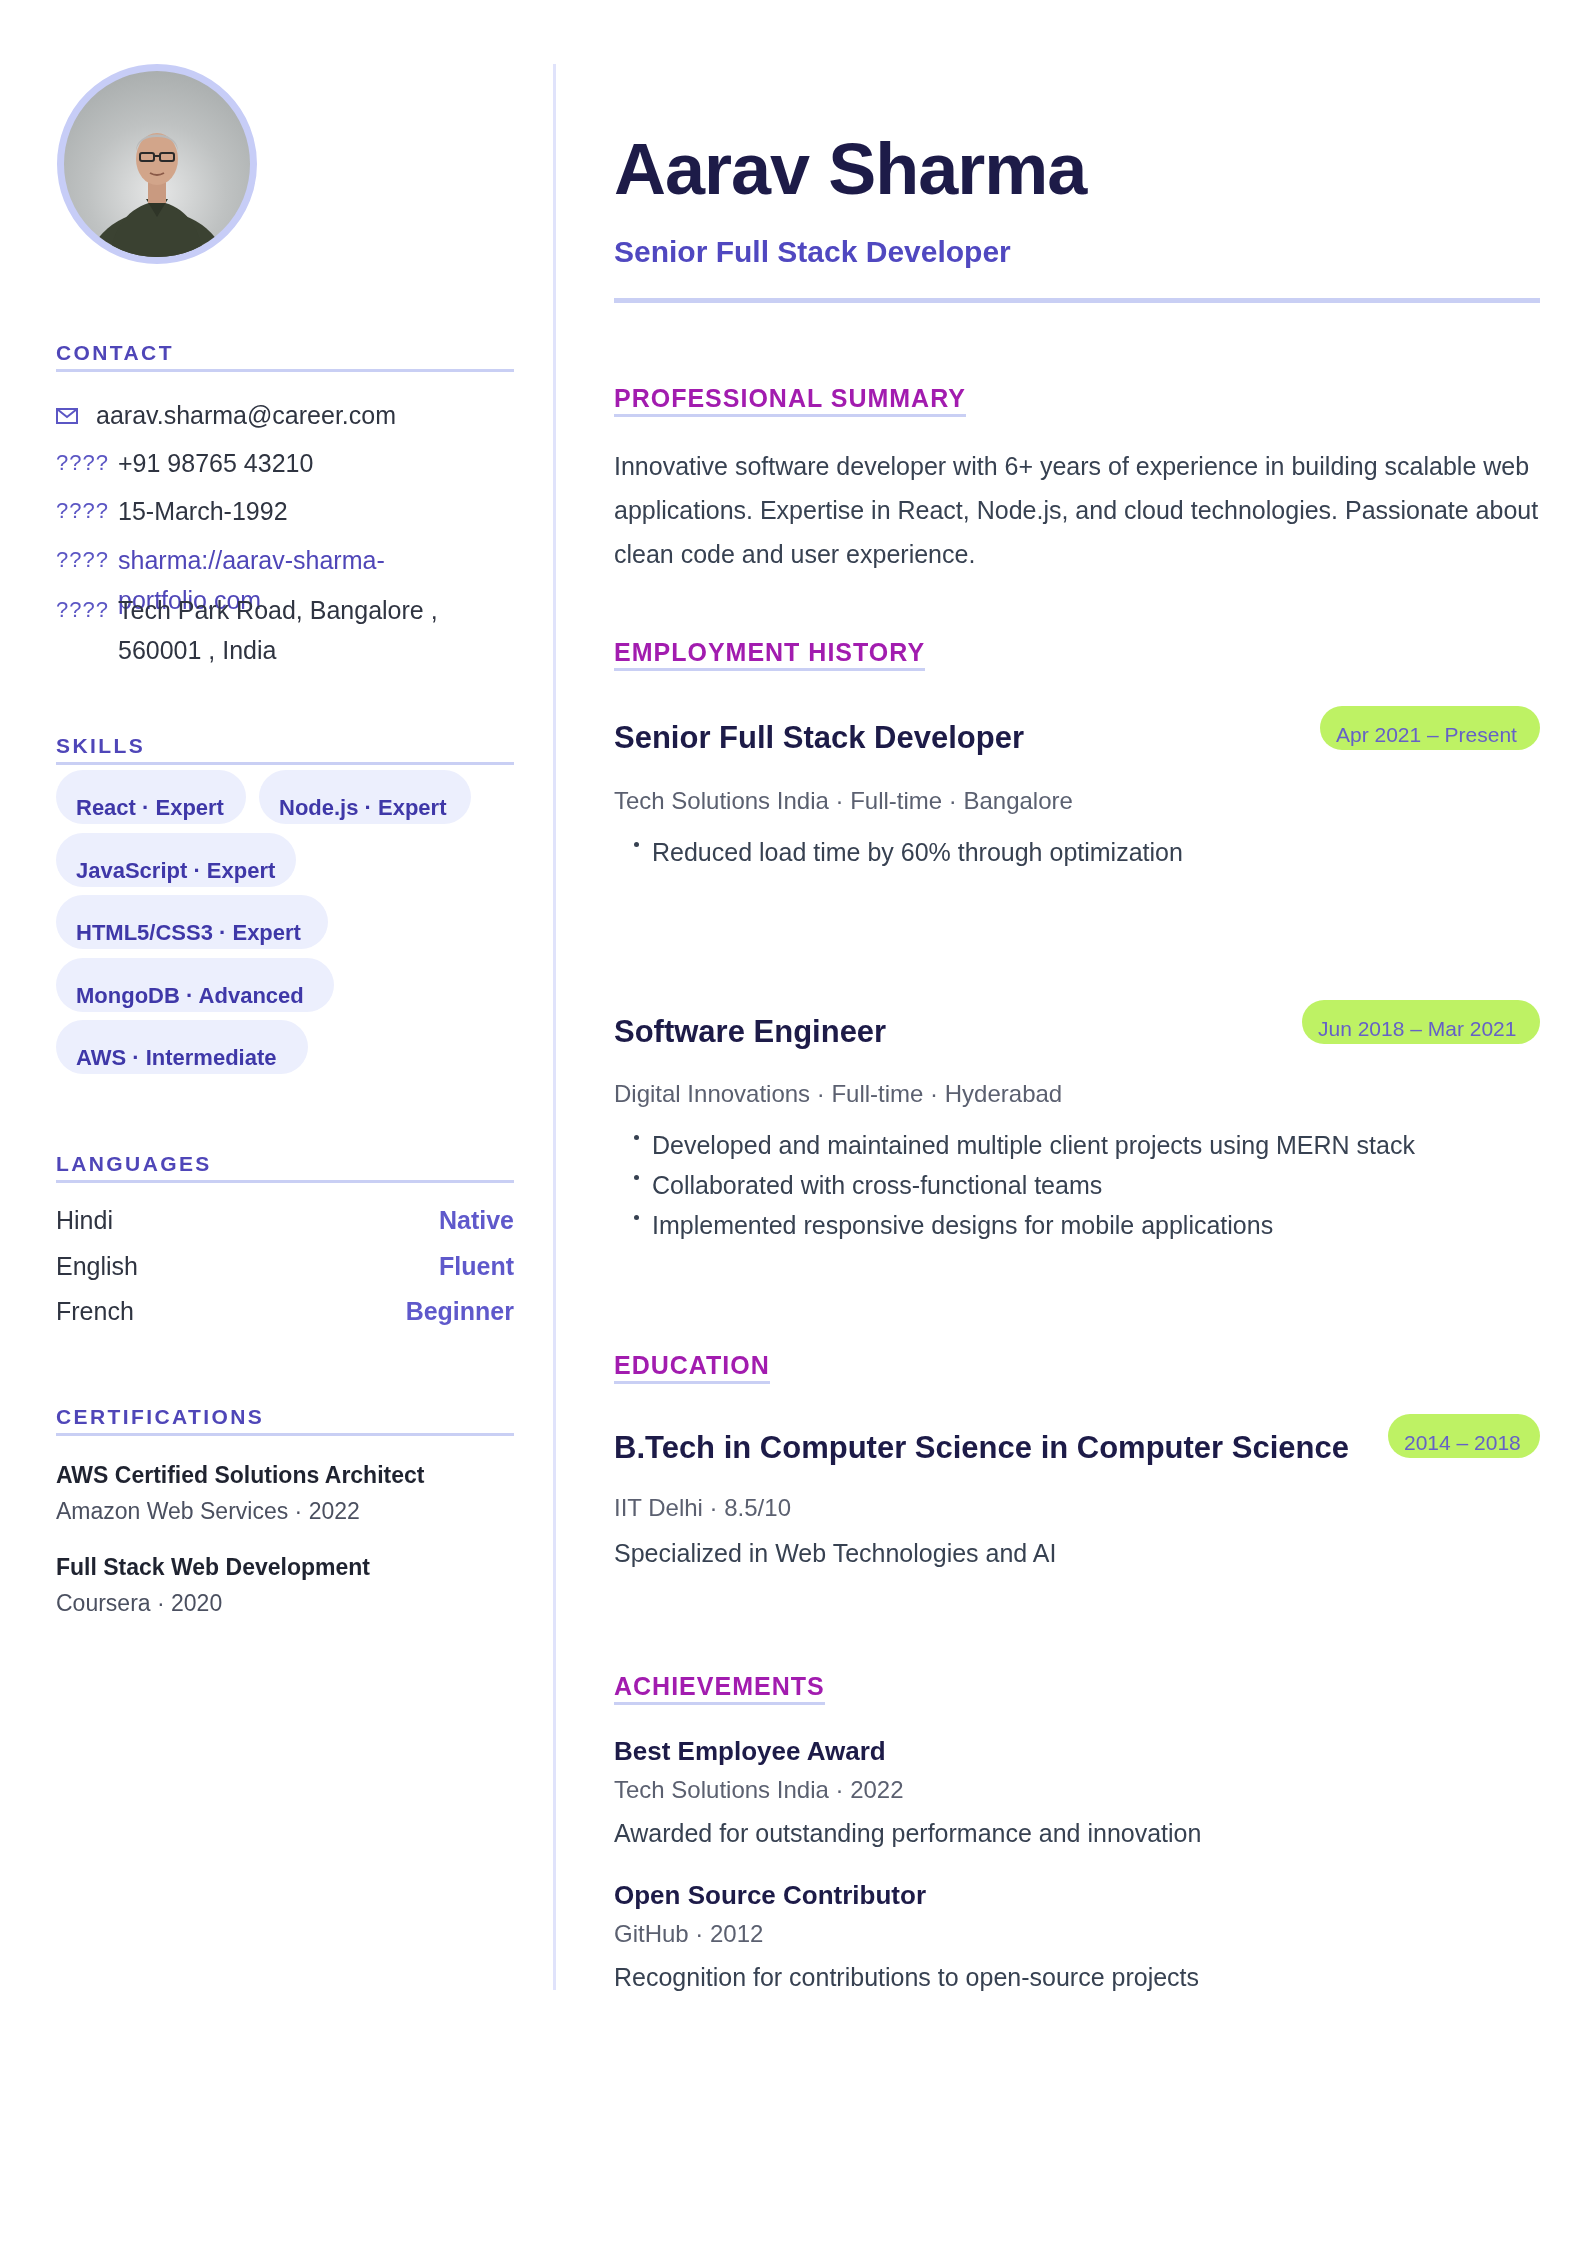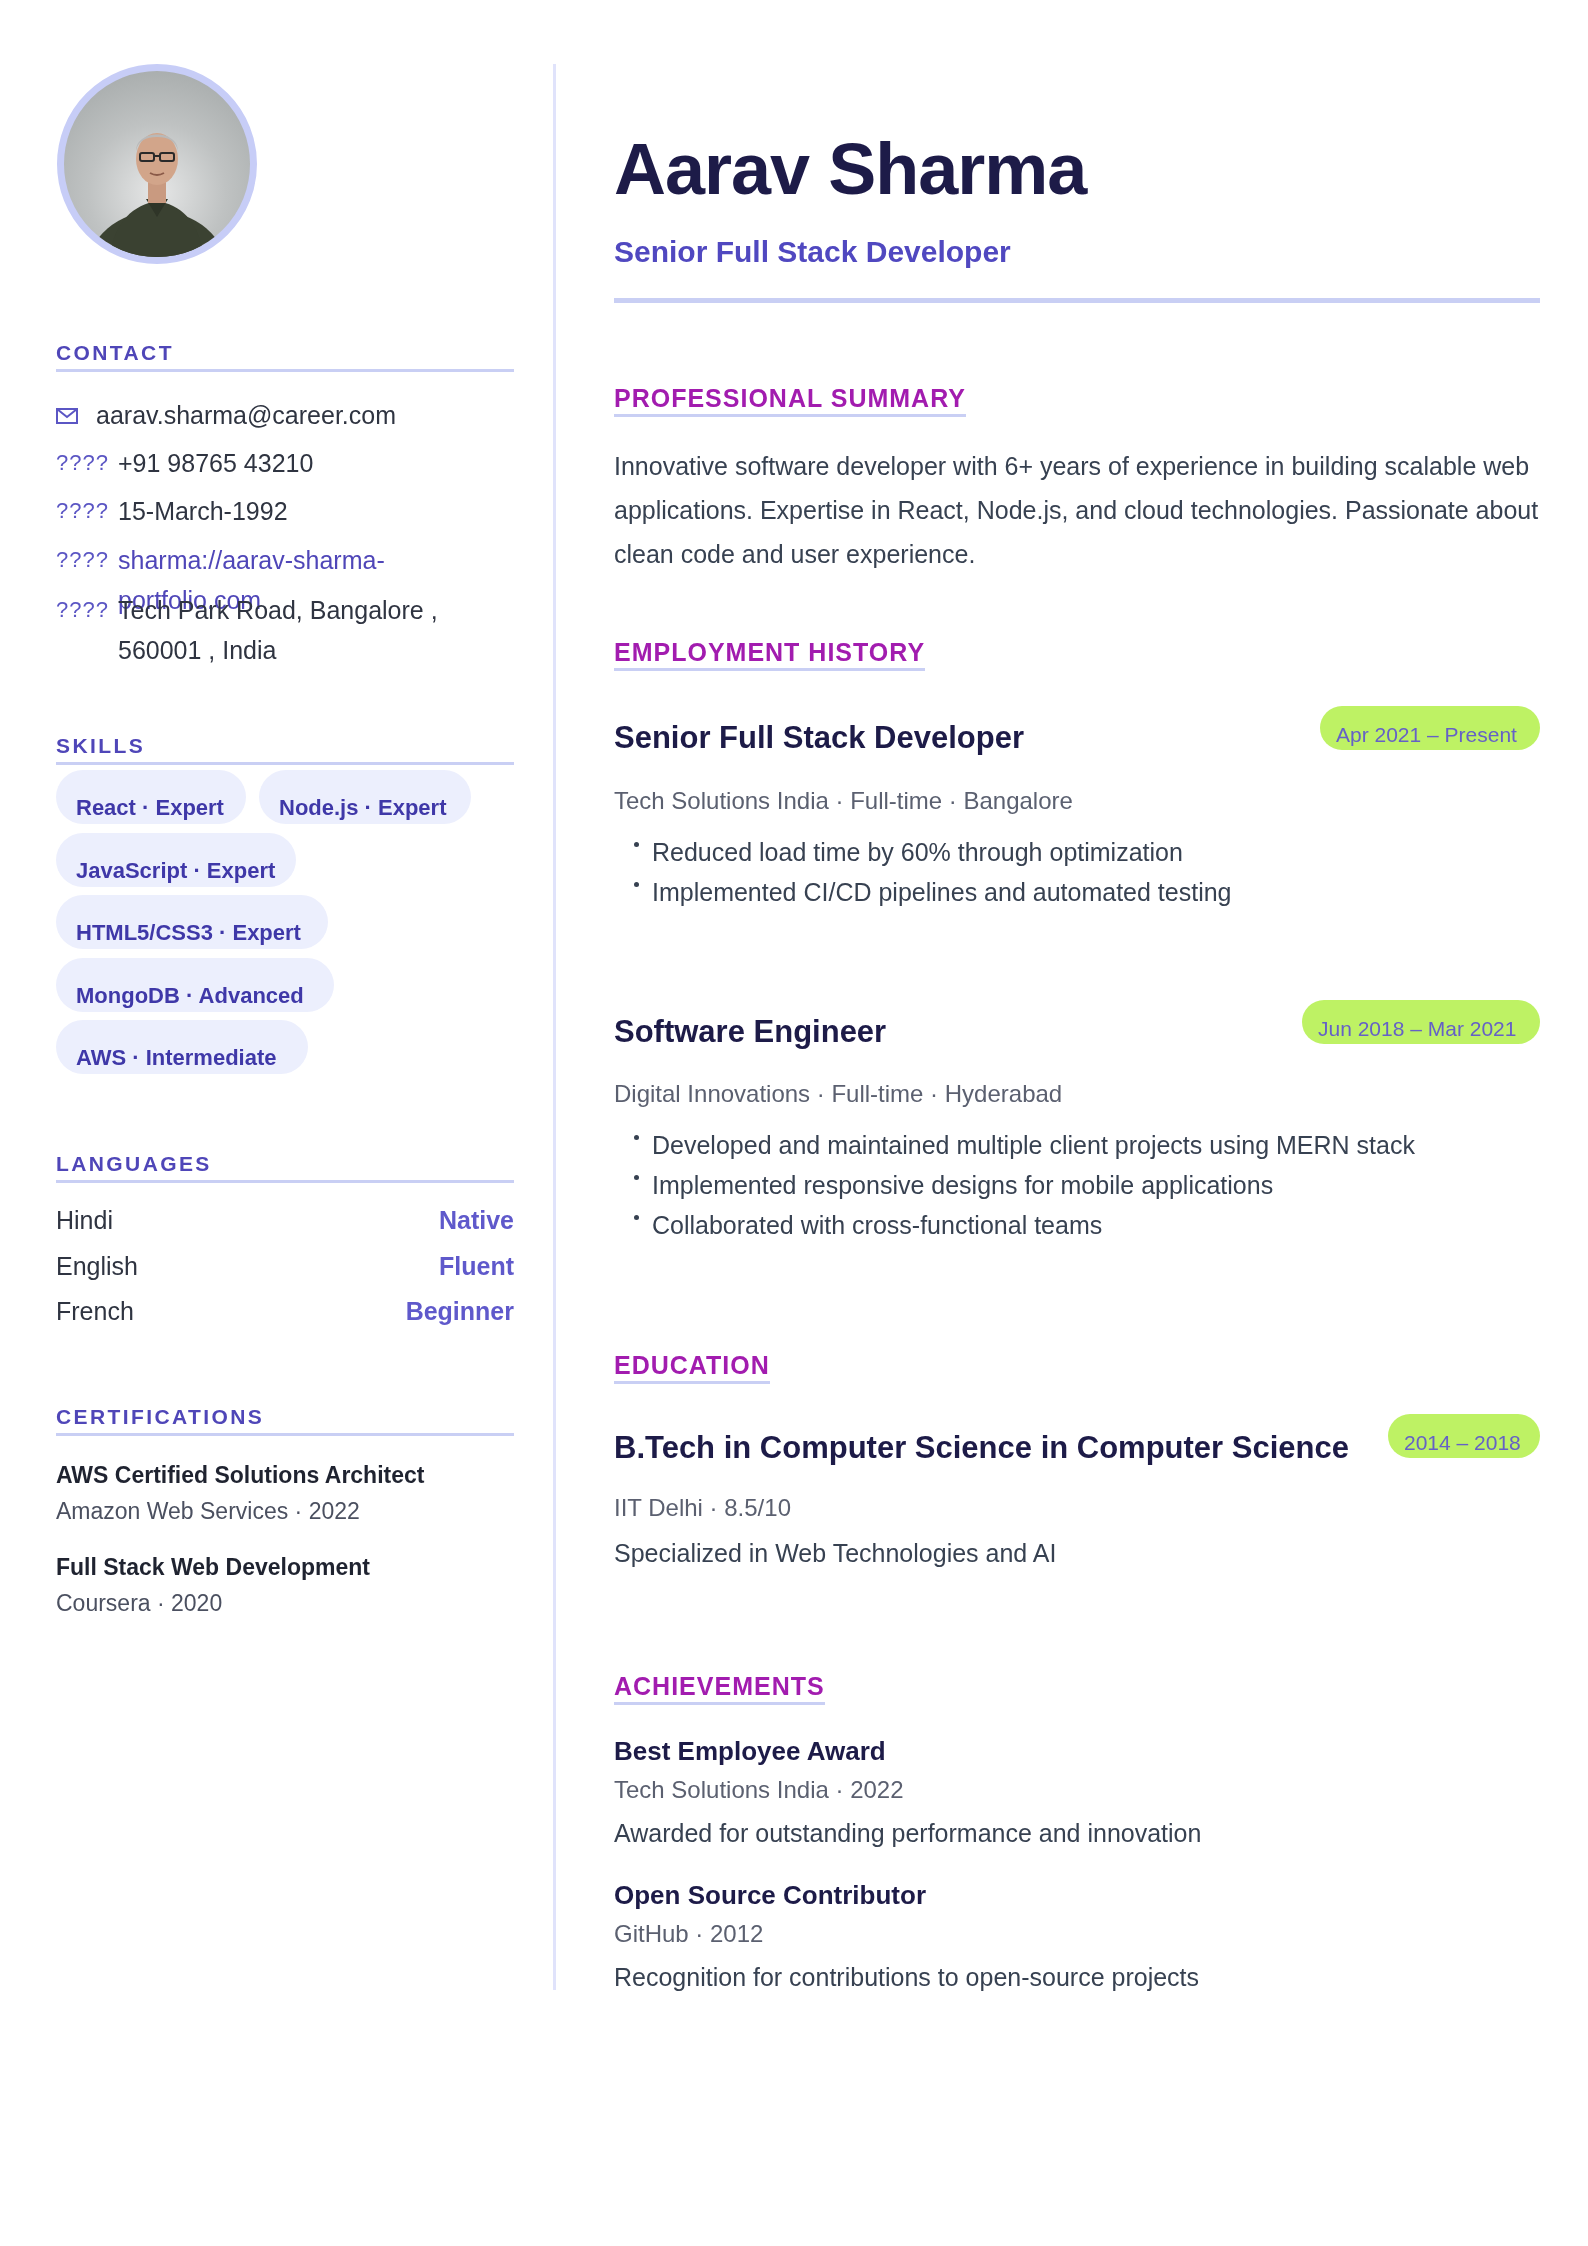--- a/index.html
+++ b/index.html
@@ -147,32 +147,31 @@
   <p class="summary">Innovative software developer with 6+ years of experience in building scalable web applications. Expertise in React, Node.js, and cloud technologies. Passionate about clean code and user experience.</p>
 
   <h2 class="main-h" style="top:636px;">EMPLOYMENT HISTORY</h2>
 
   <div>
     <div class="role" style="top:718px;">Senior Full Stack Developer</div>
     <div class="date-pill" style="top:706px; width:220px;"><span>Apr 2021 – Present</span></div>
     <div class="company" style="top:785px;">Tech Solutions India · Full-time · Bangalore</div>
     <ul class="bullets" style="top:832px;">
       <li>Reduced load time by 60% through optimization</li>
-      <li>Implemented CI/CD pipelines and automated testing</li>
     </ul>
   </div>
 
   <div>
     <div class="role" style="top:1012px;">Software Engineer</div>
     <div class="date-pill" style="top:1000px; width:238px;"><span>Jun 2018 – Mar 2021</span></div>
     <div class="company" style="top:1078px;">Digital Innovations · Full-time · Hyderabad</div>
     <ul class="bullets" style="top:1125px;">
       <li>Developed and maintained multiple client projects using MERN stack</li>
+      <li>Collaborated with cross-functional teams</li>
       <li>Implemented responsive designs for mobile applications</li>
-      <li>Collaborated with cross-functional teams</li>
     </ul>
   </div>
 
   <h2 class="main-h" style="top:1349px;">EDUCATION</h2>
 
   <div>
     <div class="role" style="top:1428px;">B.Tech in Computer Science in Computer Science</div>
     <div class="date-pill" style="top:1414px; width:152px;"><span>2014 – 2018</span></div>
     <div class="company" style="top:1492px;">IIT Delhi · 8.5/10</div>
     <div class="company" style="top:1537px; color:#374151; font-size:25px;">Specialized in Web Technologies and AI</div>

